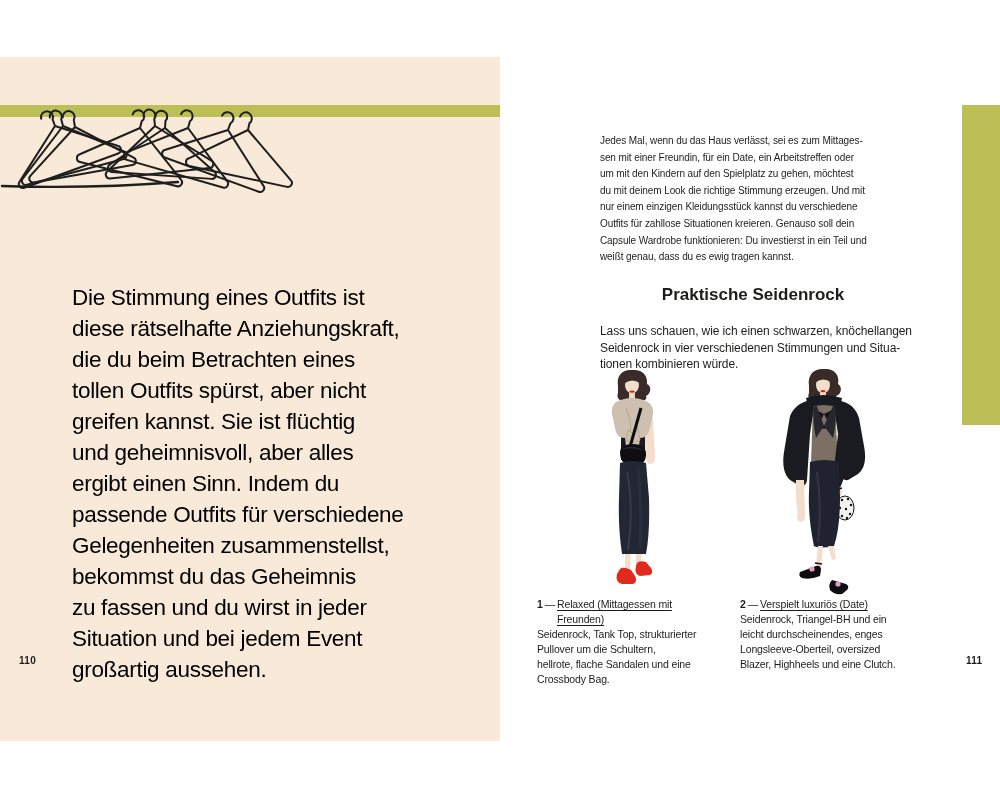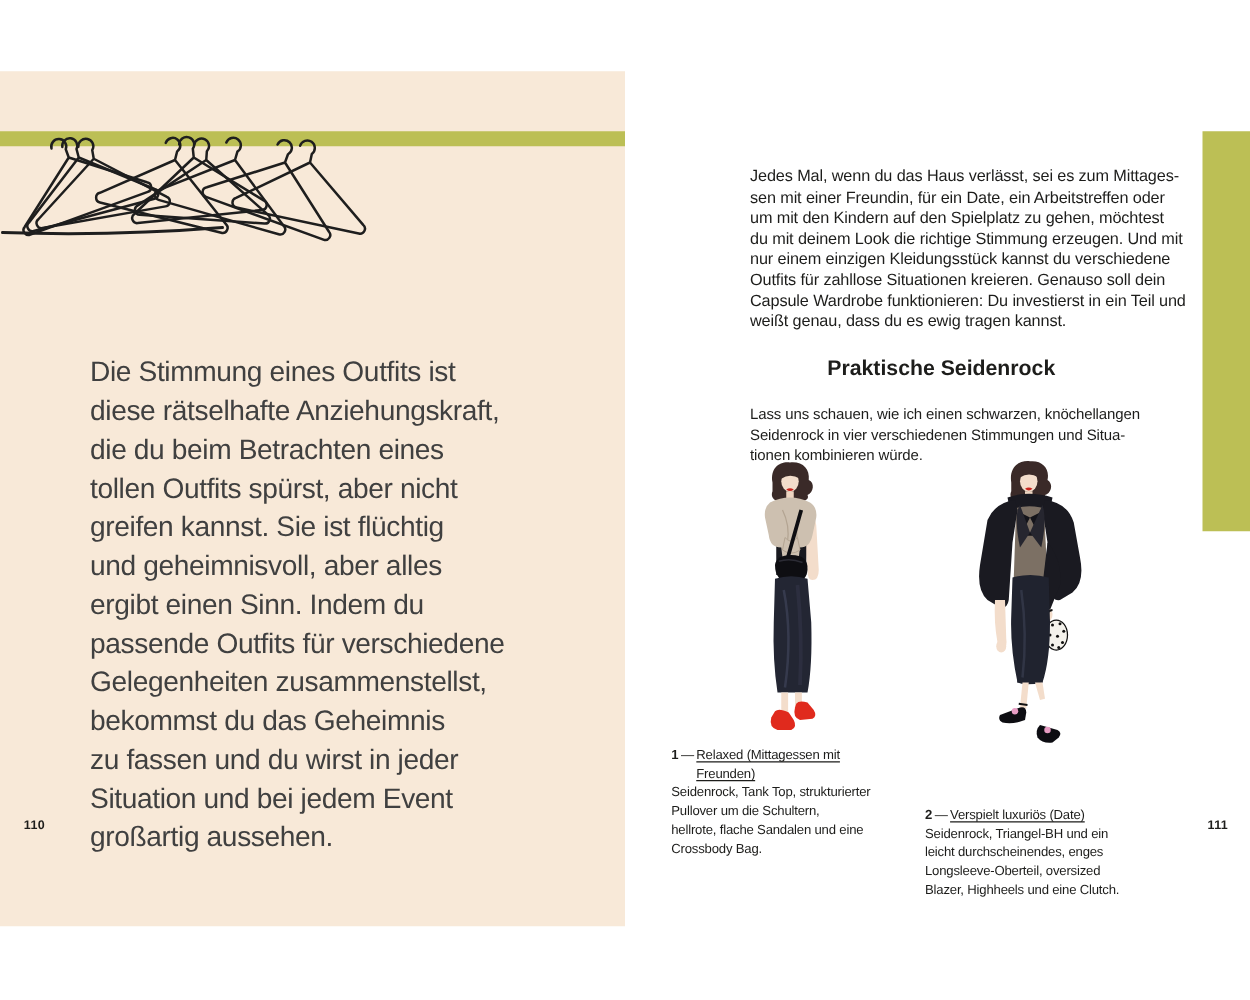--- a/index.html
+++ b/index.html
@@ -12,54 +12,54 @@
     position:absolute;left:0;top:57px;width:500px;height:684px;
     background:#f8e9d8;
   }
   .rail{
     position:absolute;left:0;top:48px;width:500px;height:12px;background:#bcbf55;
   }
   .hangers{position:absolute;left:0;top:31px;width:300px;height:112px;}
   .quote{
     position:absolute;left:72px;top:225px;width:410px;
     font-size:22.5px;line-height:31px;letter-spacing:-0.3px;
-    white-space:pre-line;color:#404040;
+    white-space:pre-line;color:#000000;
   }
   .pagenum{
     position:absolute;font-size:10px;font-weight:bold;letter-spacing:0.3px;color:#1d1d1b;
   }
   .pagenum.left{left:19px;top:598px;}
   .pagenum.right{left:466px;top:598px;}
   
   .page-right{
     position:absolute;left:500px;top:57px;width:500px;height:684px;background:#ffffff;
   }
   .vbar{
     position:absolute;left:462px;top:48px;width:38px;height:320px;background:#bcbf55;
   }
   .intro{
     position:absolute;left:100px;top:76px;margin:0;width:330px;
-    font-size:13px;line-height:16.6px;letter-spacing:-0.1px;white-space:pre;
+    font-size:10px;line-height:16.6px;letter-spacing:-0.1px;white-space:pre;
   }
   .heading{
     position:absolute;left:100px;top:228px;margin:0;width:306px;
     font-size:17px;font-weight:bold;text-align:center;letter-spacing:0;
   }
   .lead{
     position:absolute;left:100px;top:266px;margin:0;width:330px;
     font-size:12px;line-height:16.6px;letter-spacing:-0.1px;white-space:pre;
   }
   .fig1{position:absolute;left:92px;top:311px;width:80px;height:224px;}
   .fig2{position:absolute;left:276px;top:311px;width:90px;height:230px;}
   .caption{
     position:absolute;top:540px;width:205px;
     font-size:10.5px;line-height:15px;letter-spacing:-0.15px;
   }
   .caption.c1{left:37px;}
-  .caption.c2{left:240px;margin-top:48px;}
+  .caption.c2{left:240px;}
   .cap-title .num{font-weight:bold;}
   .cap-title .dash{padding:0 2px;}
   .u{text-decoration:underline;text-underline-offset:2px;}
   .indent{display:inline-block;margin-left:20px;}
   .cap-desc{white-space:pre;}
 </style>
 </head>
 <body>
 
 <div class="canvas">

